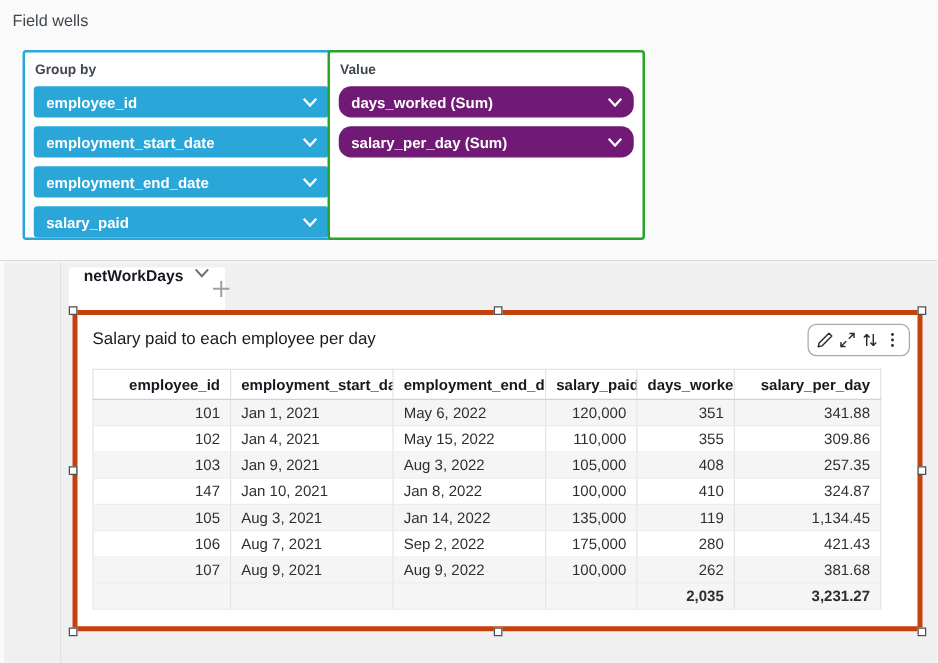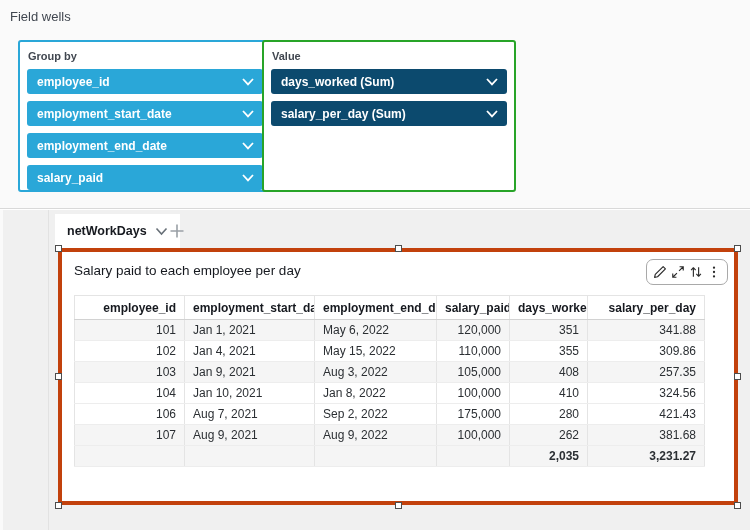--- a/index.html
+++ b/index.html
@@ -29,37 +29,37 @@
   .well-box.blue { left: 18px;  border: 2px solid #2aa7d8; }
   .well-box.green { left: 262px; border: 2px solid #28a428; }
   .well-label { font-size: 11px; font-weight: bold; color: #414750; margin: 2px 0 7px 1px; }
   .pill {
     height: 25px; border-radius: 3px; margin-bottom: 7px;
     display: flex; align-items: center; justify-content: space-between;
     padding: 0 9px 0 10px; cursor: pointer;
     color: #ffffff; font-size: 12px; font-weight: bold;
   }
   .well-box.blue  .pill { background: #2aa7d8; }
-  .well-box.green .pill { background: #0c4a6e; }
+  .well-box.green .pill { background: #701a75; border-radius: 10px; }
   .pill .chev { width: 12px; height: 8px; flex: 0 0 auto; }
 
   
   .sheet-area {
     position: absolute; left: 0; top: 210px; width: 750px; height: 320px;
     background: #f0f0f0;
     border-left: 3px solid #fafafa;
   }
   .sheet-area .canvas-edge {
     position: absolute; left: 45px; top: 0; width: 1px; height: 320px;
     background: #e2e2e2;
   }
   .sheet-tab {
     position: absolute; left: 52px; top: 4px; height: 34px;
     background: #ffffff;
-    display: flex; align-items: center; gap: 8px;
+    display: flex; gap: 8px;
     padding: 0 12px; cursor: pointer;
   }
   .sheet-tab .tab-label { font-size: 12.5px; font-weight: bold; color: #16191f; }
   .tab-chev { width: 13px; height: 9px; color: #687078; }
   .add-tab {
     position: absolute; left: 163px; top: 10px; width: 22px; height: 22px;
     display: flex; align-items: center; justify-content: center;
     color: #9aa0a6; cursor: pointer;
   }
 
@@ -243,26 +243,34 @@
             </tr>
             <tr class="stripe">
               <td class="al-r">103</td>
               <td class="al-l">Jan 9, 2021</td>
               <td class="al-l">Aug 3, 2022</td>
               <td class="al-r">105,000</td>
               <td class="al-r">408</td>
               <td class="al-r">257.35</td>
             </tr>
             <tr>
-              <td class="al-r">104</td>
+              <td class="al-r">147</td>
               <td class="al-l">Jan 10, 2021</td>
               <td class="al-l">Jan 8, 2022</td>
               <td class="al-r">100,000</td>
               <td class="al-r">410</td>
-              <td class="al-r">324.56</td>
+              <td class="al-r">324.87</td>
+            </tr>
+            <tr class="stripe">
+              <td class="al-r">105</td>
+              <td class="al-l">Aug 3, 2021</td>
+              <td class="al-l">Jan 14, 2022</td>
+              <td class="al-r">135,000</td>
+              <td class="al-r">119</td>
+              <td class="al-r">1,134.45</td>
             </tr>
             <tr>
               <td class="al-r">106</td>
               <td class="al-l">Aug 7, 2021</td>
               <td class="al-l">Sep 2, 2022</td>
               <td class="al-r">175,000</td>
               <td class="al-r">280</td>
               <td class="al-r">421.43</td>
             </tr>
             <tr class="stripe">

